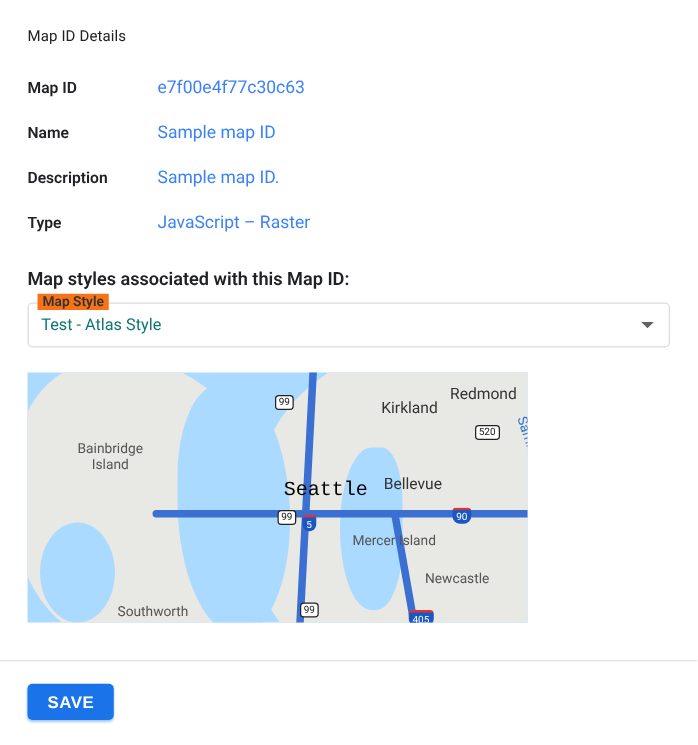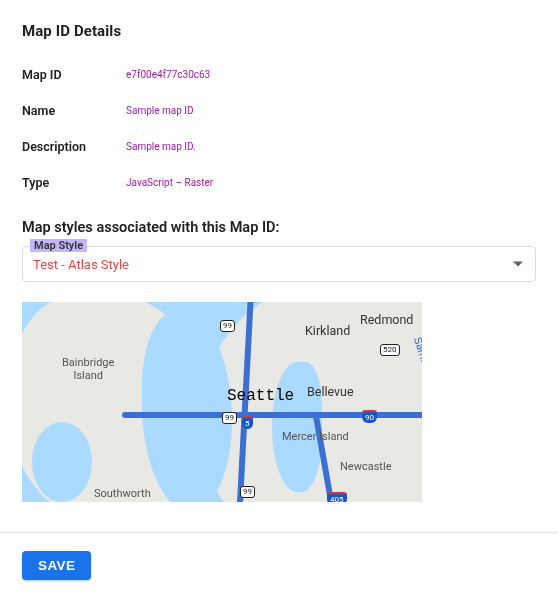--- a/index.html
+++ b/index.html
@@ -5,67 +5,67 @@
   * { box-sizing: border-box; margin: 0; padding: 0; }
   body {
     font-family: "Google Sans", Roboto, "Helvetica Neue", Arial, sans-serif;
     font-size: 13px;
     color: #202124;
     width: 558px;
     background: #fff;
   }
   .page { padding: 22px; }
   .section-title {
-    font-size: 15px;
-    font-weight: 700;
+    font-size: 12px;
+    font-weight: 400;
     margin-bottom: 16px;
     letter-spacing: 0.1px;
   }
   .details-table { width: 100%; border-collapse: collapse; }
   .details-table tr { height: 36px; }
   .details-table td { vertical-align: middle; padding: 4px 0; }
   .detail-label {
     width: 104px;
     font-weight: 600;
     font-size: 12.5px;
     color: #202124;
   }
-  .detail-value { font-size: 10px; color: #a21caf; }
+  .detail-value { font-size: 14px; color: #3b82f6; }
   .assoc-title {
     font-size: 14.5px;
     font-weight: 600;
     margin-top: 19px;
     margin-bottom: 10px;
   }
   .select-wrap { position: relative; width: 100%; }
   .select-label {
     position: absolute;
     top: -7px;
     left: 8px;
-    background: #c4b5fd;
+    background: #f97316;
     padding: 0 4px;
     font-size: 11px;
     font-weight: 600;
     color: #333;
     z-index: 2;
   }
   .select-box {
     width: 100%;
     border: 1px solid #dadce0;
     border-radius: 4px;
     padding: 8px 34px 8px 10px;
     font-size: 13px;
     background: #fff;
     position: relative;
     display: flex;
     align-items: center;
     height: 36px;
     cursor: pointer;
   }
-  .select-value { color: #ef4444; }
+  .select-value { color: #0f766e; }
   .dropdown-icon {
     position: absolute;
     right: 12px;
     top: 50%;
     transform: translateY(-50%);
     width: 0; height: 0;
     border-left: 5px solid transparent;
     border-right: 5px solid transparent;
     border-top: 5px solid #5f6368;
   }

